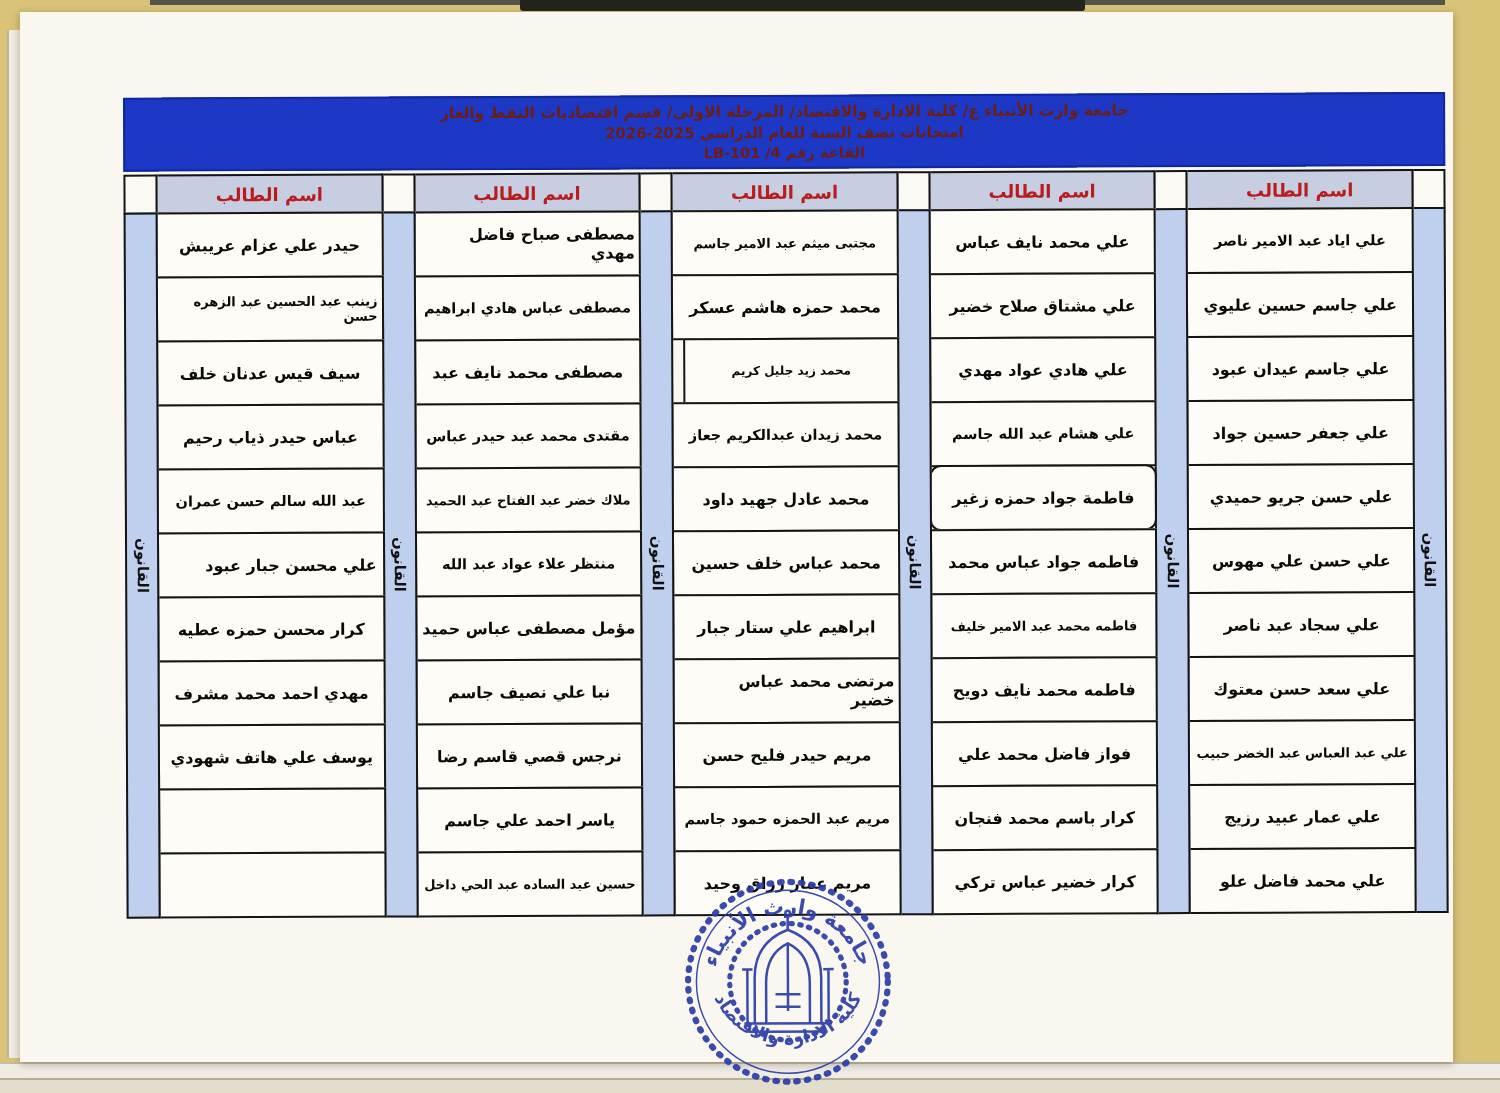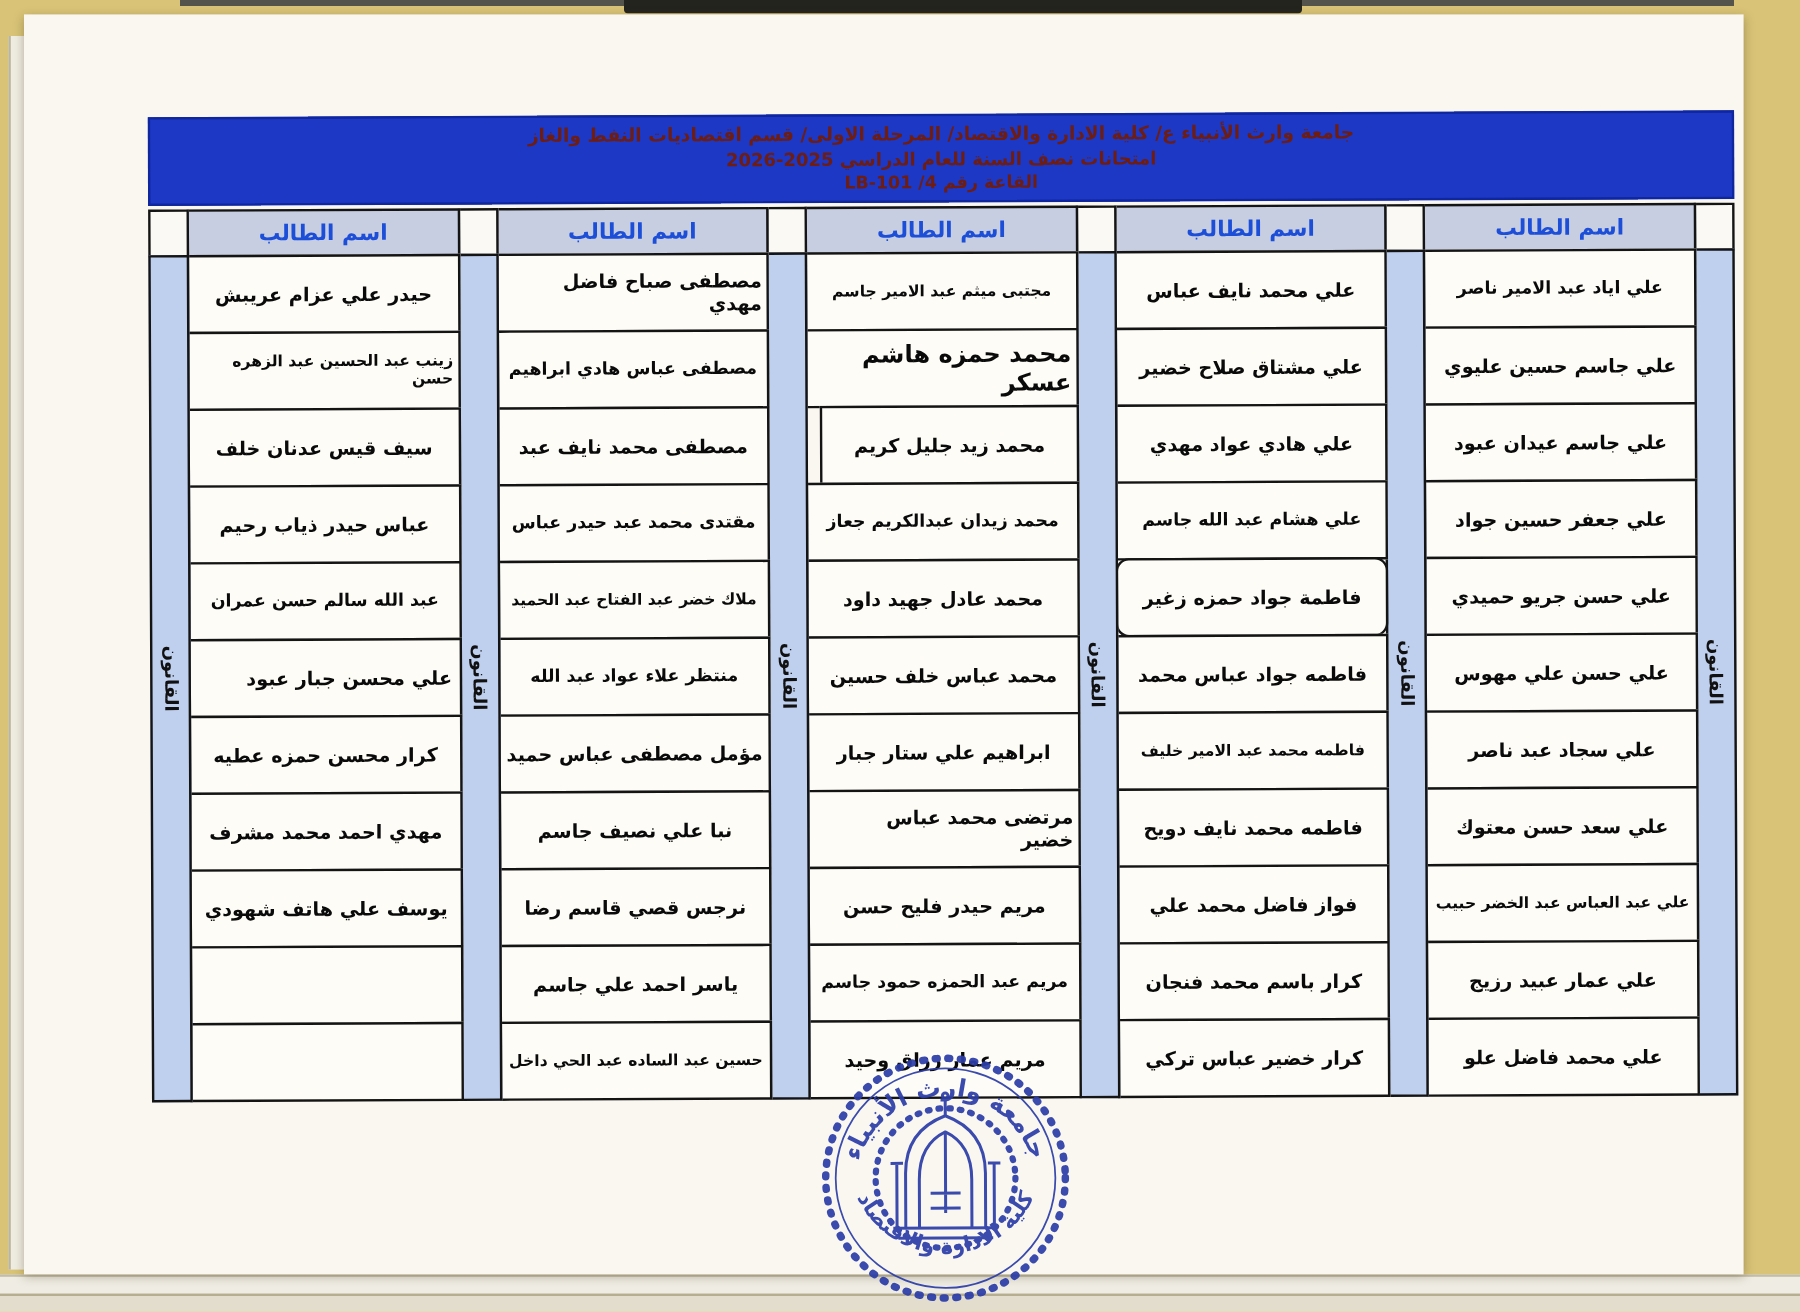--- a/index.html
+++ b/index.html
@@ -33,21 +33,21 @@
   .banner .l3{font-size:14.5px}
   
   .tbl{position:absolute;left:105px;top:160px;width:1322px;display:flex;direction:rtl;align-items:stretch}
   .tbl>*+*{margin-right:-2px}
   .scol{width:34px;flex:none;display:flex;flex-direction:column}
   .ncol{flex:1;display:flex;flex-direction:column;min-width:0}
   .scol>*+*,.ncol>*+*{margin-top:-2px}
   .hcell{
     height:36px;flex:none;background:#c7cee1;border:2px solid #141414;
     display:flex;align-items:center;justify-content:center;
-    font-size:18px;font-weight:bold;color:#1d4ed8;
+    font-size:18px;font-weight:bold;color:#b91c1c;
   }
   .shead{height:36px;flex:none;border:2px solid #141414;background:#fbf9f3}
   .ncell{
     height:62px;flex:none;background:#fdfcf6;border:2px solid #141414;
     display:flex;align-items:center;justify-content:center;
     font-weight:bold;color:#0a0a0a;direction:rtl;padding:0 4px;
   }
   .sbody{
     flex:1;border:2px solid #141414;background:#bfcfee;
     display:flex;align-items:center;justify-content:center;
@@ -117,22 +117,22 @@
         </div>
         <div class="scol">
           <div class="shead"></div>
           <div class="sbody">
             <span>القانون</span>
           </div>
         </div>
         <div class="ncol">
           <div class="hcell">اسم الطالب</div>
           <div class="ncell" style="font-size: 13px;">مجتبى ميثم عبد الامير جاسم</div>
-          <div class="ncell" style="font-size: 20px;">محمد حمزه هاشم عسكر</div>
-          <div class="ncell" style="font-size: 16px; margin-left: 12px;">محمد زيد جليل كريم</div>
+          <div class="ncell" style="font-size: 16px;">محمد حمزه هاشم عسكر</div>
+          <div class="ncell" style="font-size: 12px; margin-left: 12px;">محمد زيد جليل كريم</div>
           <div class="ncell" style="font-size: 14.5px;">محمد زيدان عبدالكريم جعاز</div>
           <div class="ncell" style="font-size: 16px;">محمد عادل جهيد داود</div>
           <div class="ncell" style="font-size: 16px;">محمد عباس خلف حسين</div>
           <div class="ncell" style="font-size: 16px;">ابراهيم علي ستار جبار</div>
           <div class="ncell" style="font-size: 16px; padding-left: 24px;">مرتضى محمد عباس خضير</div>
           <div class="ncell" style="font-size: 16px;">مريم حيدر فليح حسن</div>
           <div class="ncell" style="font-size: 14.5px;">مريم عبد الحمزه حمود جاسم</div>
           <div class="ncell" style="font-size: 16px;">مريم عمار رزاق وحيد</div>
         </div>
         <div class="scol">

